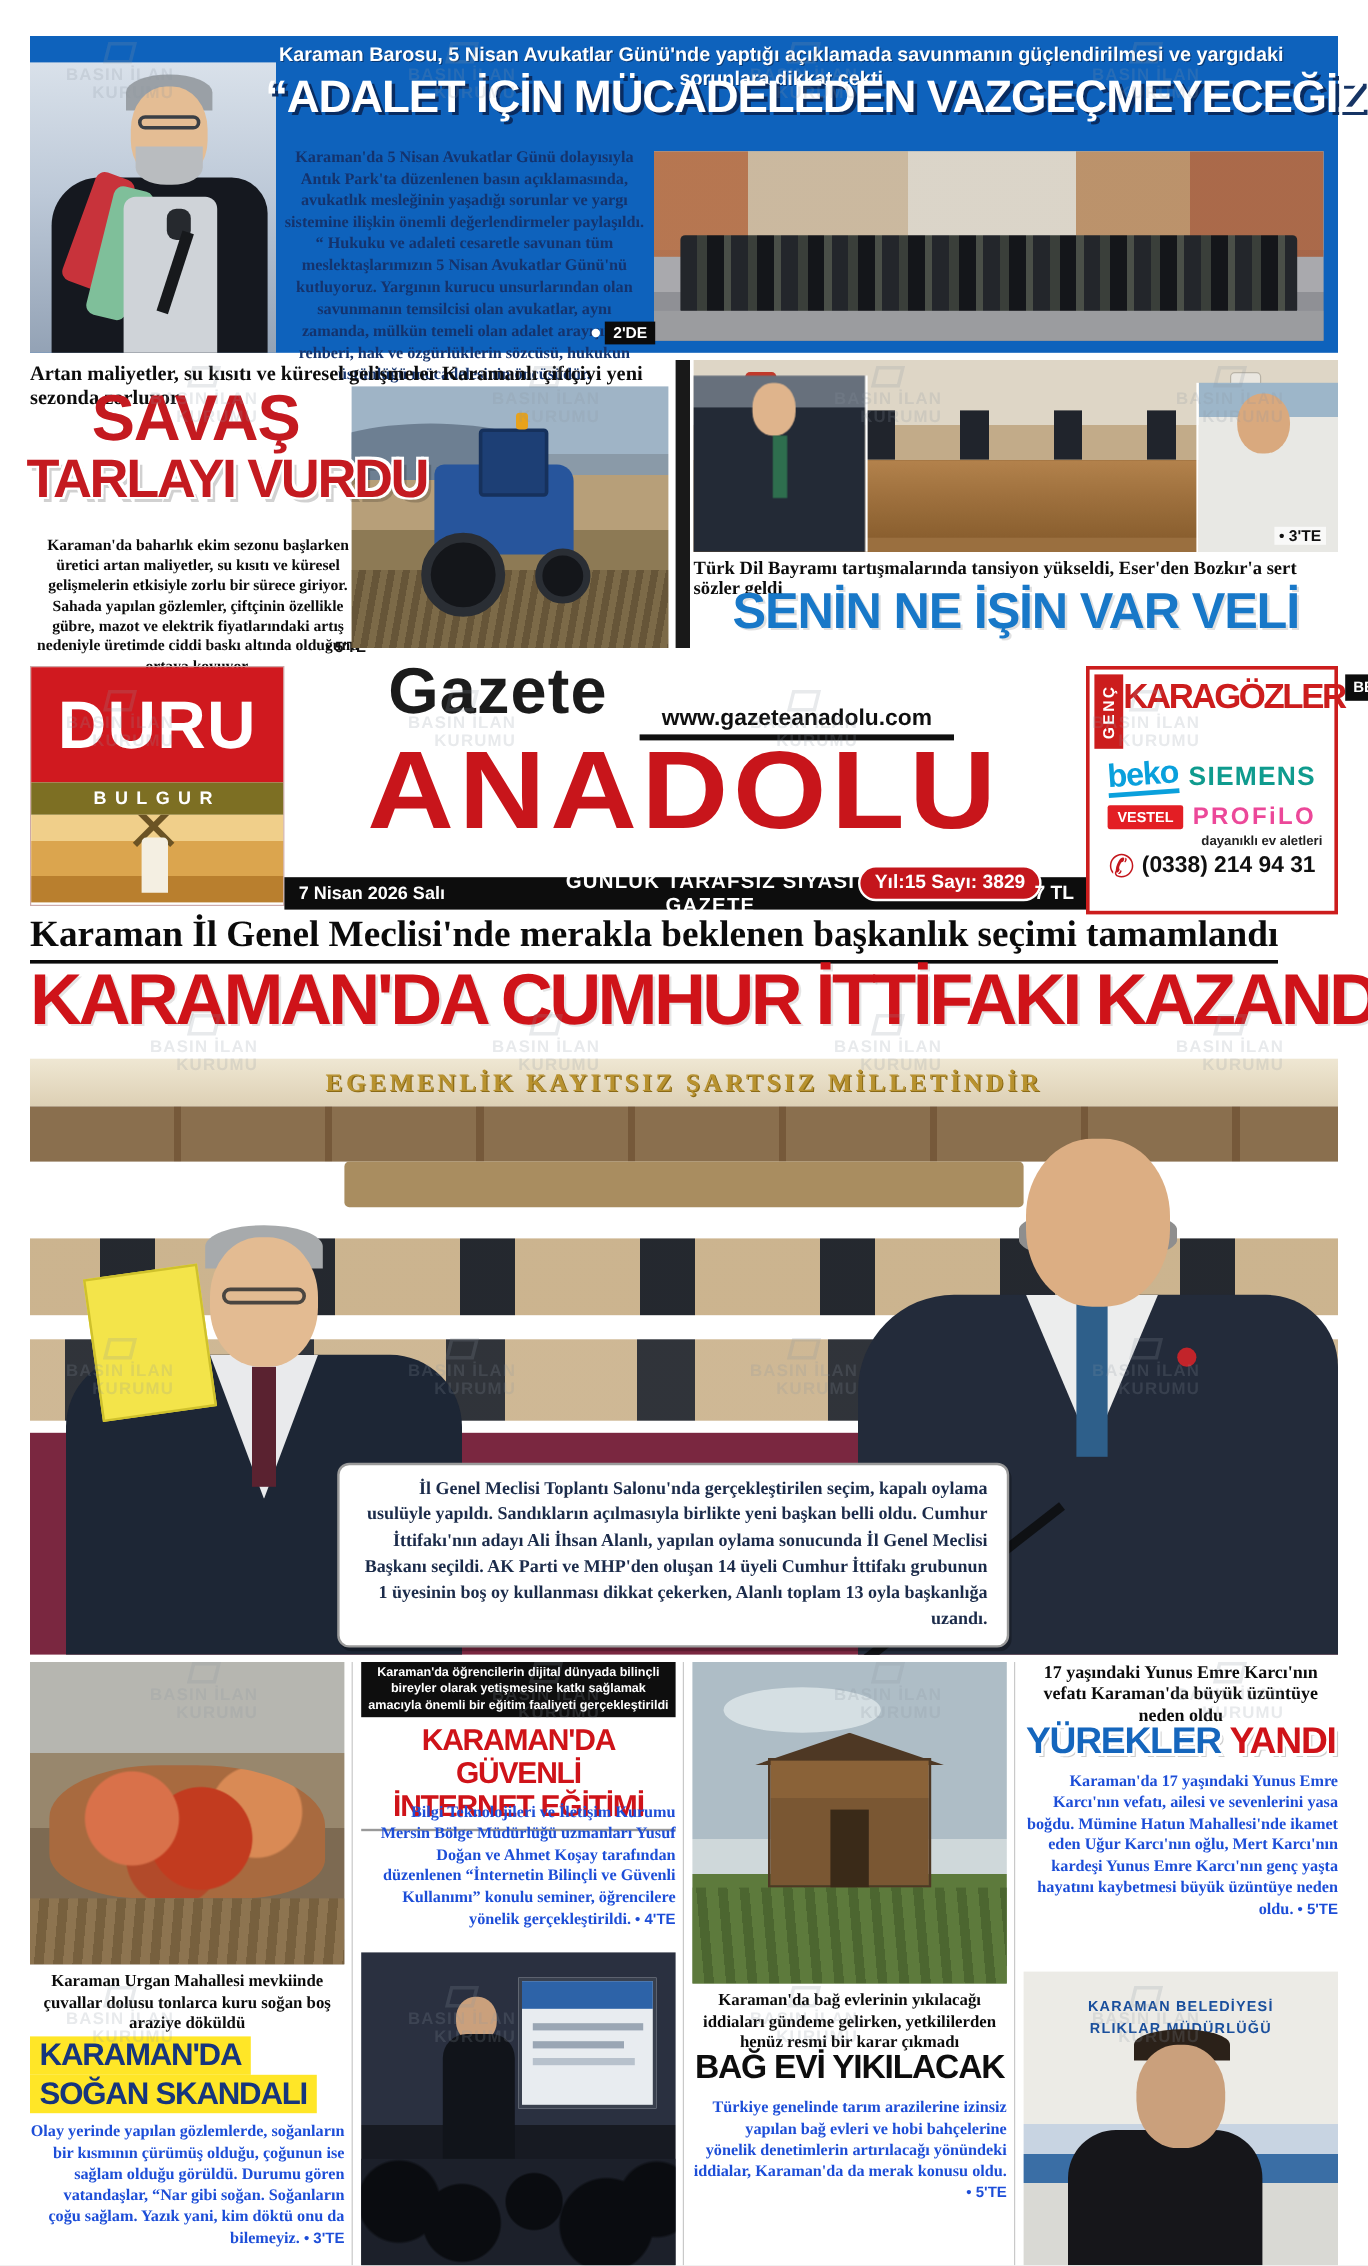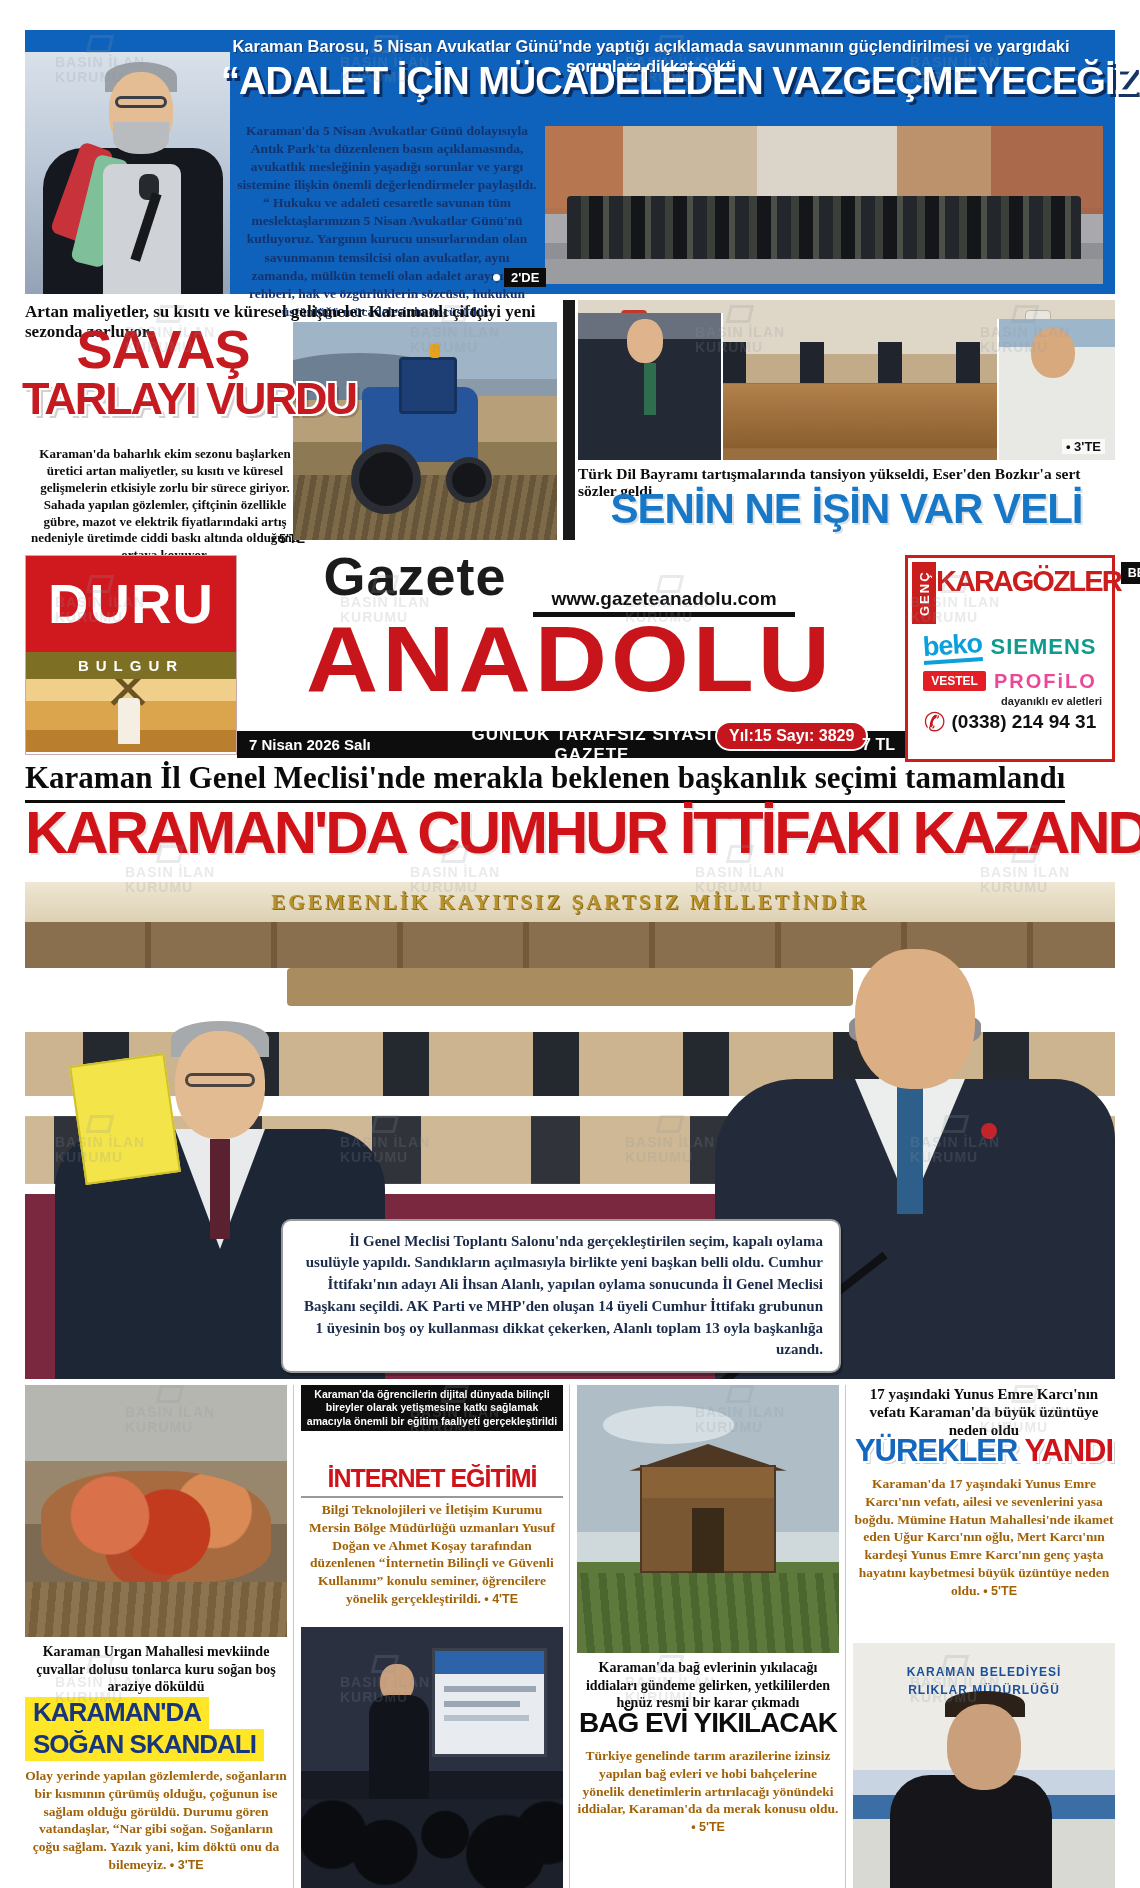--- a/index.html
+++ b/index.html
@@ -3,21 +3,21 @@
 <meta charset="utf-8">
 <style>
   *{margin:0;padding:0;box-sizing:border-box}
   html,body{background:#e8e8e8}
   .page{position:relative;width:1140px;height:1888px;margin:0 auto;background:#ffffff;
         overflow:hidden;font-family:"Liberation Sans",sans-serif;color:#111}
   .abs{position:absolute}
 
   
   .wm-layer{position:absolute;inset:0;z-index:60;pointer-events:none}
-  .wm-tile{position:absolute;opacity:.20;text-align:left}
+  .wm-tile{position:absolute;opacity:.20;text-align:right}
   .wm-box{width:24px;height:18px;border:3px solid #8b95a1;margin:0 auto 2px;transform:skewX(-14deg)}
   .wm-line{font:700 14px "Liberation Sans",sans-serif;color:#8b95a1;letter-spacing:1px;line-height:1.1}
 
   
   .top-banner{left:25px;top:30px;width:1090px;height:264px;background:#0e62bc}
   .tb-kicker{position:absolute;left:170px;right:8px;top:7px;text-align:center;
              color:#fff;font:700 16.5px/1.2 "Liberation Sans",sans-serif;text-shadow:1px 1px 0 #0a3a75}
   .tb-headline{position:absolute;left:196px;right:4px;top:32px;text-align:center;color:#fff;
                font:800 38px/1 "Liberation Sans",sans-serif;letter-spacing:-1px;white-space:nowrap;
                text-shadow:3px 3px 0 rgba(9,41,92,.95)}
@@ -167,21 +167,21 @@
   .mp-caption{position:absolute;left:256px;bottom:6px;width:560px;background:#fff;border:2px solid #9a9a9a;border-radius:10px;
               padding:10px 16px;text-align:right;font:700 15px/1.45 "Liberation Serif",serif;color:#1b2b4a;
               box-shadow:2px 3px 0 rgba(0,0,0,.25)}
 
   
   .bottom{left:25px;top:1385px;width:1090px;height:503px}
   .bcol{position:absolute;top:0;width:262px;height:503px}
   .vr{position:absolute;top:0;width:1px;height:503px;background:#c9c9c9}
   .bphoto{position:absolute;left:0;width:262px;overflow:hidden}
   .bcap{position:absolute;left:0;width:262px;text-align:center;font:700 14px/1.25 "Liberation Serif",serif;color:#0c0c0c}
-  .bbody{position:absolute;left:0;width:262px;text-align:center;font:700 13.5px/1.32 "Liberation Serif",serif;color:#a16207}
+  .bbody{position:absolute;left:0;width:262px;text-align:right;font:700 13.5px/1.32 "Liberation Serif",serif;color:#1d4ed8}
   .bref{font:700 12.5px "Liberation Sans",sans-serif;white-space:nowrap}
   
   .sg-photo{top:0;height:252px;background:linear-gradient(180deg,#b6b6b0 0 30%,#98876d 30% 55%,#7d6a52 55% 100%)}
   .sg-heap{position:absolute;left:6%;top:34%;width:88%;height:44%;border-radius:40% 46% 30% 34%;
      background:radial-gradient(circle at 30% 40%,#d9714a 0 22%,transparent 23%),
                 radial-gradient(circle at 55% 55%,#c23b1f 0 30%,transparent 31%),
                 radial-gradient(circle at 75% 35%,#d98a55 0 20%,transparent 21%),
                 radial-gradient(circle at 45% 70%,#b24a2a 0 26%,transparent 27%),#a86a3f}
   .sg-fore{position:absolute;left:0;bottom:0;width:100%;height:22%;
      background:repeating-linear-gradient(95deg,#8d7450 0 8px,#77603e 8px 16px)}
@@ -399,21 +399,21 @@
       </div>
       <p class="bbody sg-body">
         <span>Olay yerinde yapılan gözlemlerde, soğanların bir kısmının çürümüş olduğu, çoğunun ise sağlam olduğu görüldü. Durumu gören vatandaşlar, “Nar gibi soğan. Soğanların çoğu sağlam. Yazık yani, kim döktü onu da bilemeyiz.</span>
         <span class="bref">• 3'TE</span>
       </p>
     </article>
 
     <article class="bcol" style="left:276px">
       <div class="in-kicker">Karaman'da öğrencilerin dijital dünyada bilinçli bireyler olarak yetişmesine katkı sağlamak amacıyla önemli bir eğitim faaliyeti gerçekleştirildi</div>
       <div class="in-head">
-        <br>
+        <span>KARAMAN'DA GÜVENLİ</span><br>
         <span>İNTERNET EĞİTİMİ</span>
       </div>
       <p class="bbody in-body">
         <span>Bilgi Teknolojileri ve İletişim Kurumu Mersin Bölge Müdürlüğü uzmanları Yusuf Doğan ve Ahmet Koşay tarafından düzenlenen “İnternetin Bilinçli ve Güvenli Kullanımı” konulu seminer, öğrencilere yönelik gerçekleştirildi.</span>
         <span class="bref">• 4'TE</span>
       </p>
       <div class="bphoto in-photo">
         <div class="in-screen">
           <div class="in-screen-bar"></div>
           <div class="in-screen-l1"></div>

